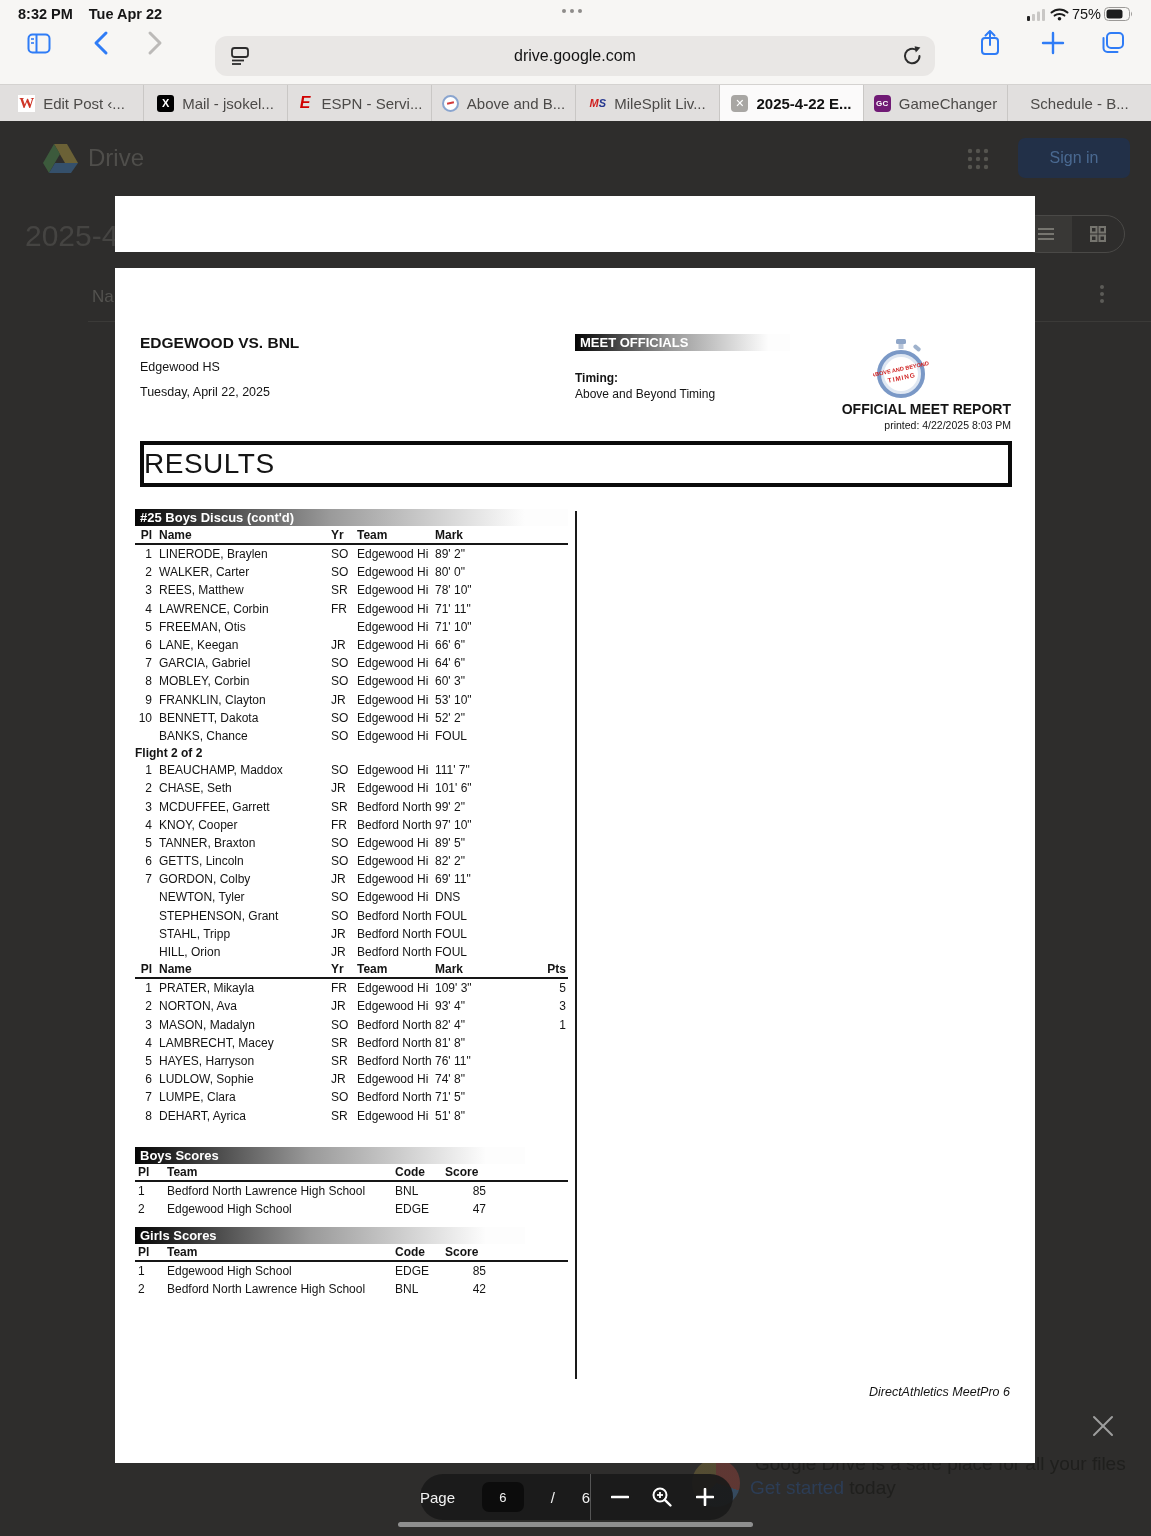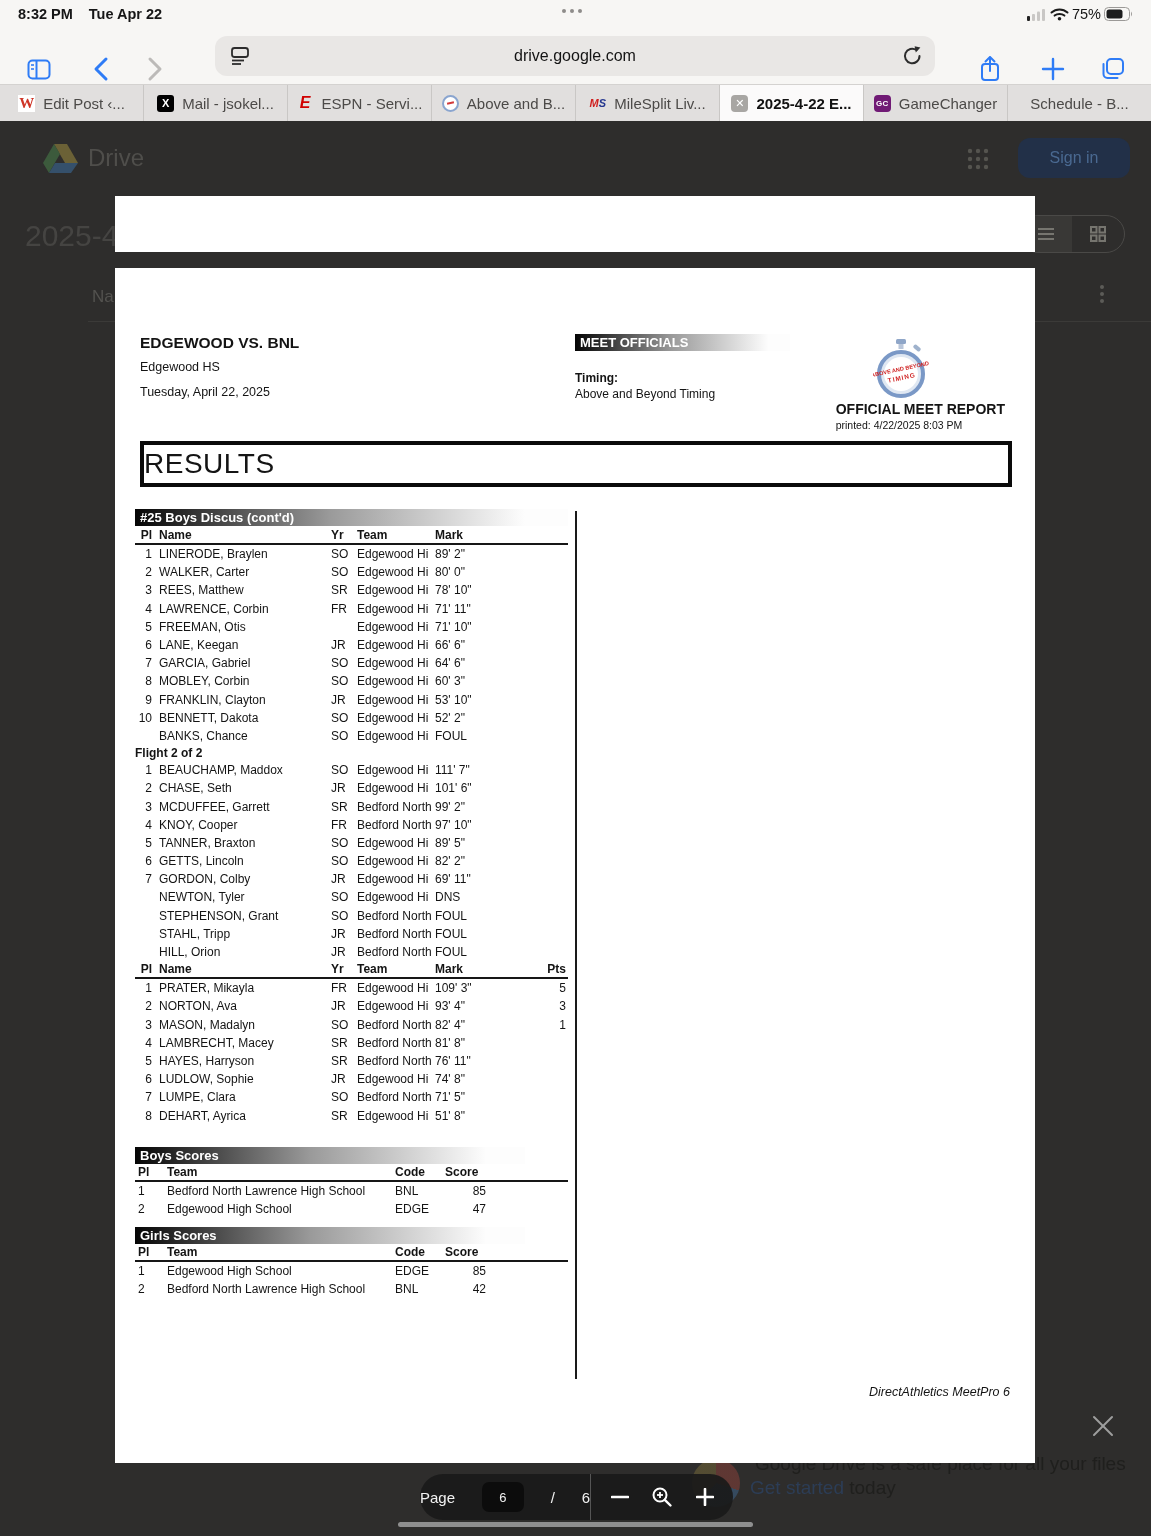--- a/index.html
+++ b/index.html
@@ -6,21 +6,21 @@
   body{width:1151px;height:1536px;overflow:hidden;background:#2e2d2c;
        font-family:"Liberation Sans","DejaVu Sans",sans-serif;-webkit-font-smoothing:antialiased;}
   .abs{position:absolute;}
   
   .chrome{position:relative;width:1151px;background:#f7f6f4;}
   .status-bar{height:28px;display:flex;align-items:center;justify-content:space-between;padding:0 18px;box-sizing:border-box;color:#161616;font-size:14.5px;font-weight:600;}
   .sb-left{display:flex;gap:16px;}
   .sb-center{position:absolute;left:562px;top:9px;display:flex;gap:4px;}
   .sb-center i{width:4px;height:4px;border-radius:50%;background:#8e8c8a;}
   .sb-right{display:flex;align-items:center;gap:3px;}
-  .nav-bar{height:56px;display:flex;align-items:flex-end;position:relative;}
+  .nav-bar{height:56px;display:flex;align-items:flex-start;position:relative;}
   .nav-icon{width:30px;height:30px;display:flex;align-items:center;justify-content:center;cursor:pointer;}
   .url-pill{position:absolute;left:215px;top:8px;width:720px;height:40px;background:#e9e7e5;border-radius:12px;display:flex;align-items:center;justify-content:center;position:absolute;}
   .url-text{font-size:16px;color:#141414;}
   .url-reader{position:absolute;left:14px;top:10px;}
   .url-reload{position:absolute;right:12px;top:9px;}
   .tab-bar{height:36px;background:#e1dfde;display:flex;border-top:1px solid #d4d2d0;}
   .tab{flex:1;display:flex;align-items:center;justify-content:center;gap:8px;border-right:1px solid #c9c7c5;font-size:15px;color:#4c4a48;overflow:hidden;white-space:nowrap;cursor:pointer;}
   .tab.active{background:#fbfafa;color:#121212;font-weight:700;}
   .fav{width:17px;height:17px;flex:0 0 auto;display:flex;align-items:center;justify-content:center;font-weight:bold;}
   .fav-w{background:#fff;color:#cf3527;font-family:"Liberation Serif",serif;font-size:15px;}
@@ -30,21 +30,21 @@
   .fav-abt i{position:absolute;left:3px;top:5px;width:7px;height:2px;background:#d23a3a;transform:rotate(-12deg);}
   .fav-ms{font-style:italic;font-size:11px;}
   .fav-ms .m{color:#d01f1f;}.fav-ms .s{color:#24368f;}
   .fav-close{background:#a8a6a3;border-radius:4px;color:#fff;font-size:11px;cursor:pointer;}
   .fav-gc{background:#701a75;border-radius:4px;color:#fff;font-size:8px;letter-spacing:.2px;}
   
   .content{position:relative;width:1151px;height:1416px;background:#2e2d2c;}
   .dim-row-line{position:absolute;left:88px;top:200px;right:0;height:1px;background:#3b3a38;}
   .drive-word{font-size:24px;color:#4f4e4b;}
   .dim-title{font-size:30px;color:#454442;}
-  .signin{width:112px;height:40px;border-radius:12px;background:#223048;color:#4a6991;font-size:16px;display:flex;align-items:center;justify-content:center;}
+  .signin{width:112px;height:40px;border-radius:7px;background:#223048;color:#4a6991;font-size:16px;display:flex;align-items:center;justify-content:center;}
   .view-toggle{width:106px;height:38px;border:1px solid #4a4947;border-radius:19px;display:flex;overflow:hidden;box-sizing:border-box;}
   .view-toggle .seg{flex:1;display:flex;align-items:center;justify-content:center;}
   .view-toggle .seg.sel{background:#393836;}
   .dots3v{display:flex;flex-direction:column;gap:3px;}
   .dots3v i{width:4px;height:4px;border-radius:50%;background:#5c5b58;}
   .promo1{font-size:19px;color:#1f1f1d;}
   .promo2 .lnk{color:#2c3d56;}.promo2{font-size:19px;color:#1f1f1d;}
   .blob{width:48px;height:48px;border-radius:50%;background:conic-gradient(#6b3a35 0 30%,#37516b 30% 62%,#5d5434 62% 100%);opacity:.8;}
   
   .page-strip{left:115px;top:75px;width:920px;height:56px;background:#fff;z-index:2;}
@@ -293,21 +293,21 @@
       <rect x="25.5" y="6" width="5" height="5" fill="#b9c6da"></rect>
       <rect x="40" y="8" width="8" height="4" rx="1.5" fill="#9fb2cc" transform="rotate(40 44 10)"></rect>
       <circle cx="28" cy="36" r="24" fill="#dfe7f2"></circle>
       <circle cx="28" cy="36" r="22" fill="none" stroke="#7a98c6" stroke-width="4"></circle>
       <circle cx="28" cy="36" r="17" fill="#fff"></circle>
       <g transform="rotate(-12 28 36)" fill="#d02525" font-family="'Liberation Sans',sans-serif" font-weight="bold" text-anchor="middle">
         <text x="28" y="33" font-size="5.6">ABOVE AND BEYOND</text>
         <text x="28" y="42" font-size="6.4" letter-spacing="1">TIMING</text>
       </g>
     </svg>
-    <div class="abs" style="right:30px;top:133px;">
+    <div class="abs" style="right:24px;top:133px;text-align:right;">
       <div style="font-size:14px;font-weight:bold;">OFFICIAL MEET REPORT</div>
       <div style="font-size:10.5px;margin-top:2px;">printed: 4/22/2025 8:03 PM</div>
     </div>
 
     <div class="abs results-box">RESULTS</div>
     <div class="abs vline"></div>
 
     <div class="abs col">
       <div class="secbar">#25 Boys Discus (cont'd)</div>
       <div class="ehead">

